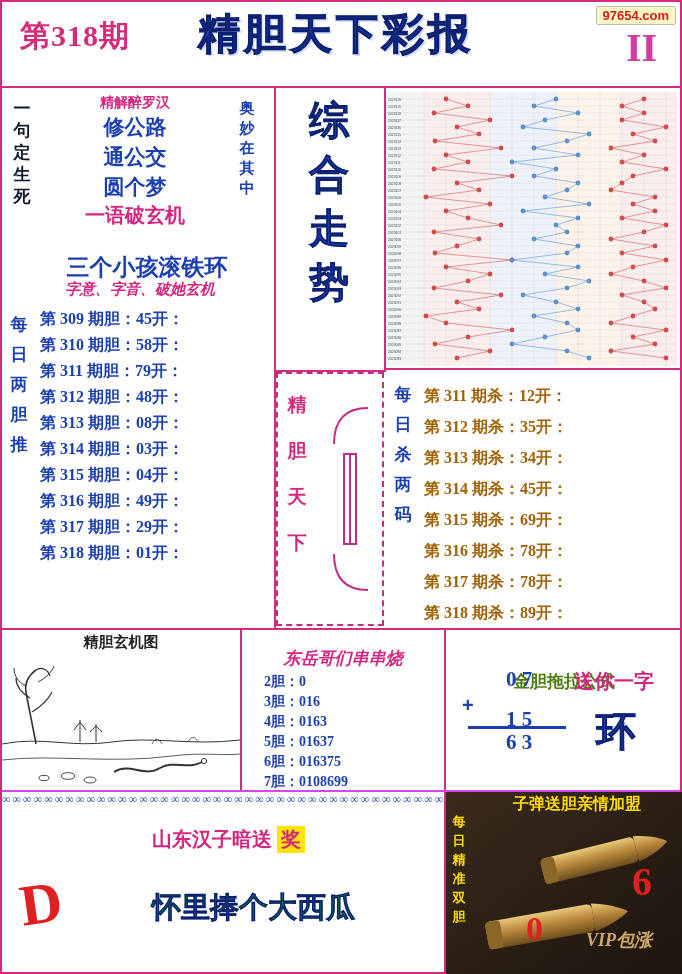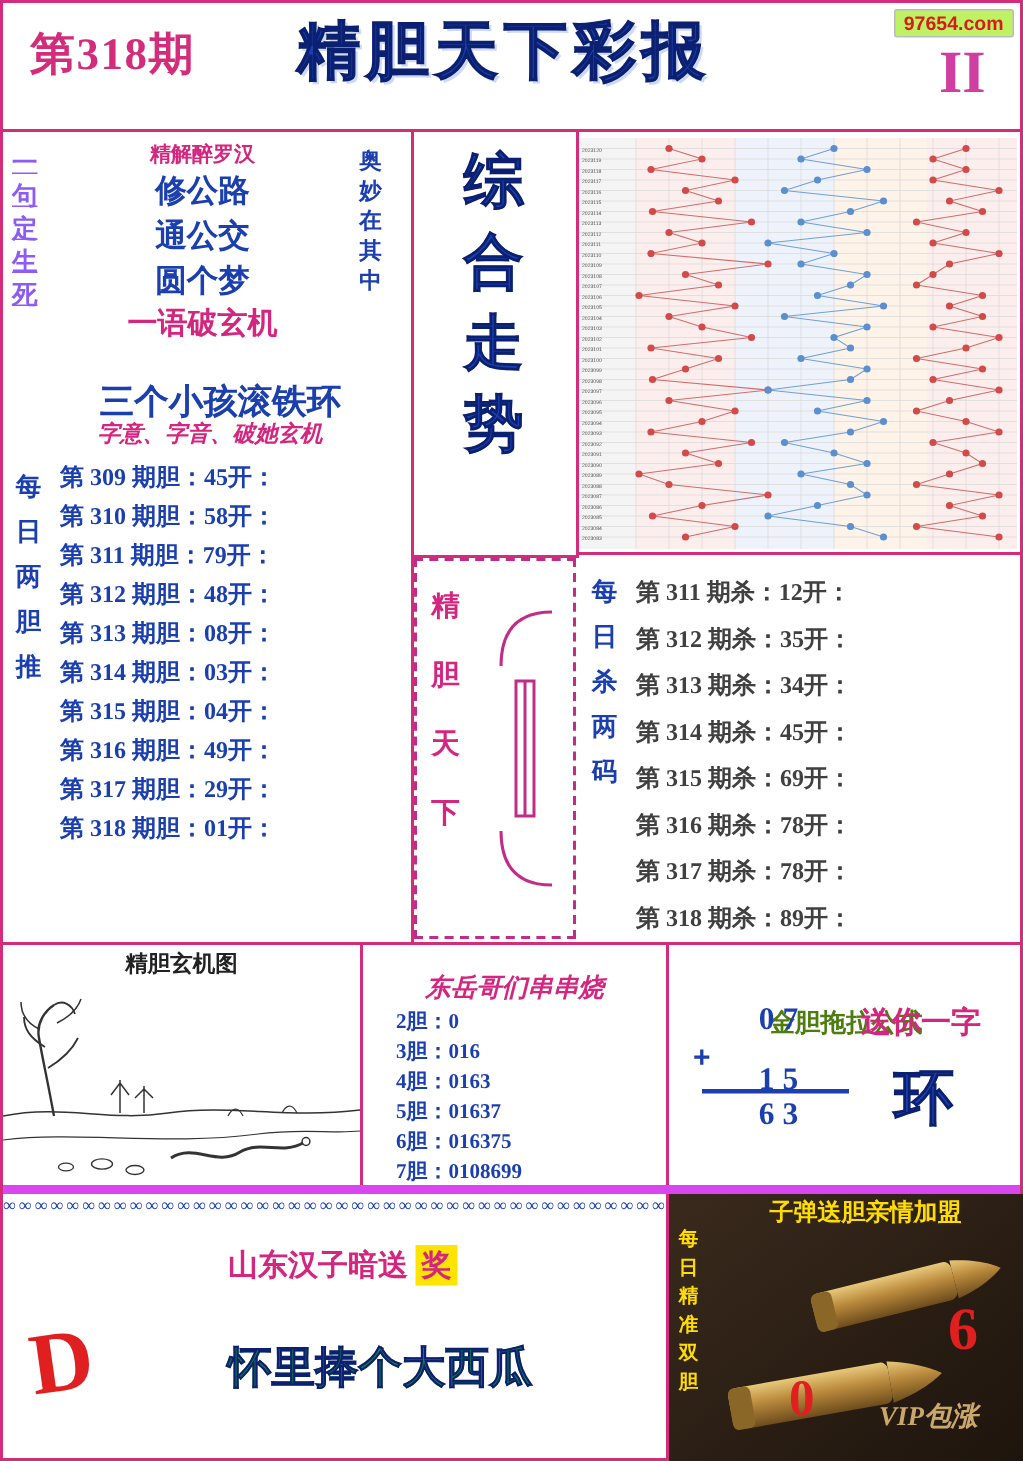--- a/index.html
+++ b/index.html
@@ -36,35 +36,35 @@
     letter-spacing:4px;
     text-shadow:2px 2px 0 #cfd9f5;
   }
   .title-ii{
     position:absolute;left:624px;top:22px;
     font-size:40px;font-weight:bold;color:#cf3ea0;
     font-family:"Liberation Serif", serif;
   }
   .watermark{
     position:absolute;right:4px;top:4px;
-    background:#bef264;border:1px solid #bbb;
+    background:#fef9c3;border:1px solid #bbb;
     color:#d81b1b;font-size:13px;font-weight:bold;
     padding:1px 6px;border-radius:2px;
   }
   
   .top-block{position:relative;height:540px;border-bottom:2px solid #d32c7a;}
   .left-col{
     position:absolute;left:0;top:0;width:272px;height:540px;
     border-right:2px solid #d32c7a;
   }
   .vtext{
     position:absolute;left:6px;top:10px;width:28px;
-    font-size:17px;color:#8b5cf6;font-weight:bold;
-    font-family:"Liberation Serif", serif;
-    line-height:22px;text-align:left;text-decoration:underline;
+    font-size:17px;color:#0f172a;font-weight:bold;
+    font-family:"Liberation Serif", serif;
+    line-height:22px;text-align:center;
   }
   .slogan{
     position:absolute;left:38px;top:6px;width:190px;text-align:center;
     font-family:"Liberation Serif", serif;
   }
   .slogan .l1{font-size:14px;color:#d4267f;font-weight:bold;}
   .slogan .l2,.slogan .l3,.slogan .l4{
     font-size:21px;color:#1b3fae;font-weight:bold;line-height:30px;}
   .slogan .l5{font-size:20px;color:#d4267f;font-weight:bold;}
   .vtext2{
@@ -130,25 +130,25 @@
   .kill{
     position:absolute;left:386px;top:284px;width:292px;height:254px;
   }
   .kill .v{
     position:absolute;left:2px;top:8px;width:26px;text-align:center;
     font-size:17px;font-weight:bold;color:#1b3fae;
     font-family:"Liberation Serif", serif;line-height:30px;
   }
   .kill .rows{position:absolute;left:36px;top:8px;width:250px;}
   .kill .rows .row{
-    font-size:16px;font-weight:bold;color:#404040;line-height:31px;
-    font-family:"Liberation Serif", serif;
-  }
-  
-  .mid-band{position:relative;height:160px;border-bottom:6px solid #d946ef;}
+    font-size:16px;font-weight:bold;color:#a16207;line-height:31px;
+    font-family:"Liberation Serif", serif;
+  }
+  
+  .mid-band{position:relative;height:160px;border-bottom:2px solid #d946ef;}
   .pic-cell{
     position:absolute;left:0;top:0;width:238px;height:160px;
     border-right:2px solid #d32c7a;
   }
   .pic-cell .cap{
     text-align:center;font-size:15px;font-weight:bold;color:#222;
     font-family:"Liberation Serif", serif;padding-top:3px;
   }
   .串{
     position:absolute;left:240px;top:0;width:202px;height:160px;

